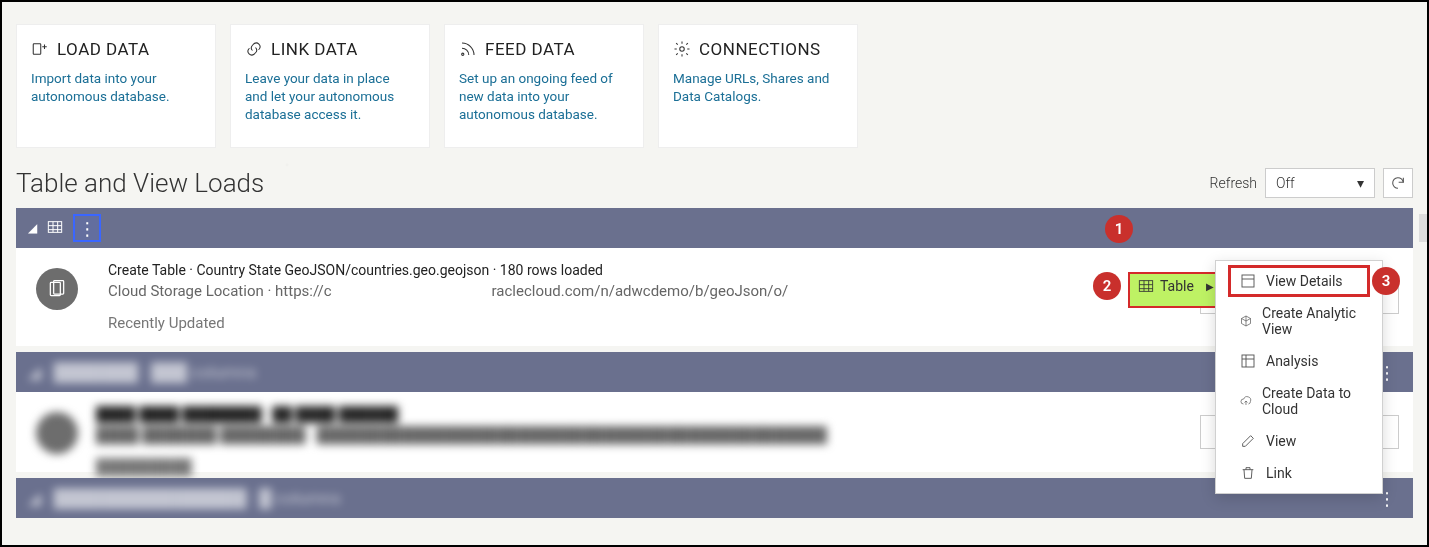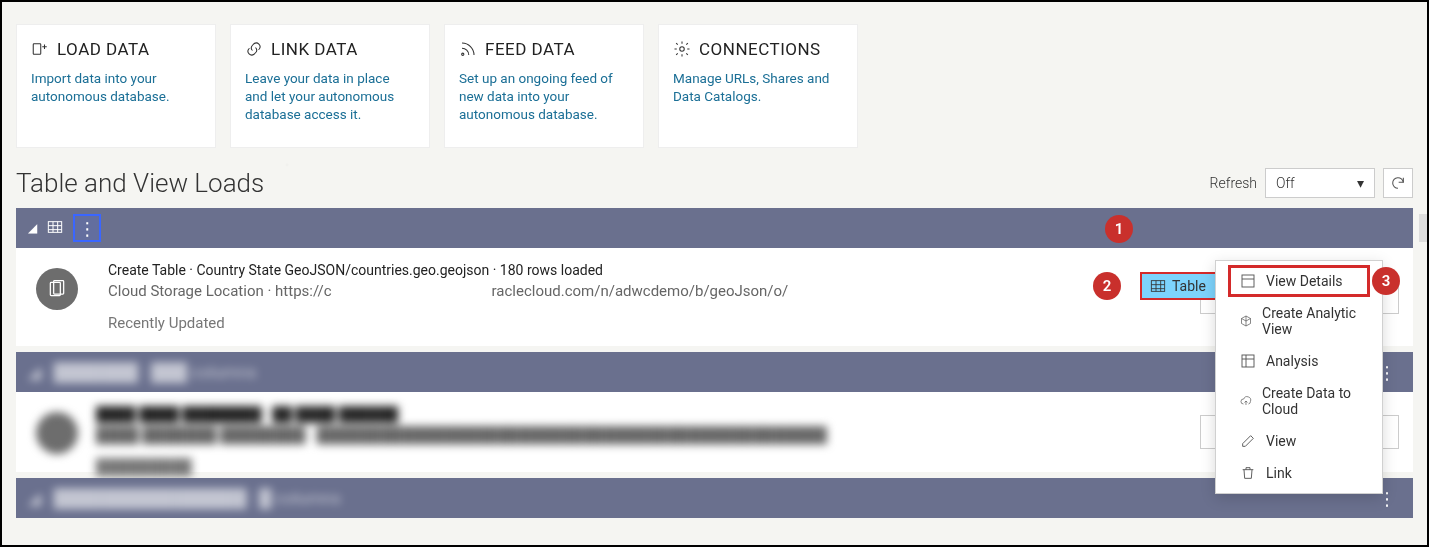--- a/index.html
+++ b/index.html
@@ -105,24 +105,23 @@
     pointer-events: none;
     user-select: none;
   }
   .blur-body { height: 80px; }
   .blur-bar-text { color: rgba(255,255,255,0.6); }
 
   
   .table-submenu {
     position: absolute;
     left: 1126px; top: 270px;
-    background: #7dd3fc; border: 2px solid #d42a2a; padding: 4px 10px 4px 8px;
+    background: #bef264; border: 2px solid #d42a2a; padding: 4px 10px 12px 8px;
     display: flex; align-items: center; gap: 6px; font-size: 14px; color: #333;
     z-index: 20;
-    margin-left: 12px;
   }
   .table-submenu svg.tbl { width: 16px; height: 14px; stroke: #333; fill: none; stroke-width: 1.3; }
   .table-submenu .arrow { font-size: 10px; margin-left: 6px; }
 
   
   .ctx-menu {
     position: absolute;
     left: 1213px; top: 258px;
     width: 168px;
     background: #fff;

